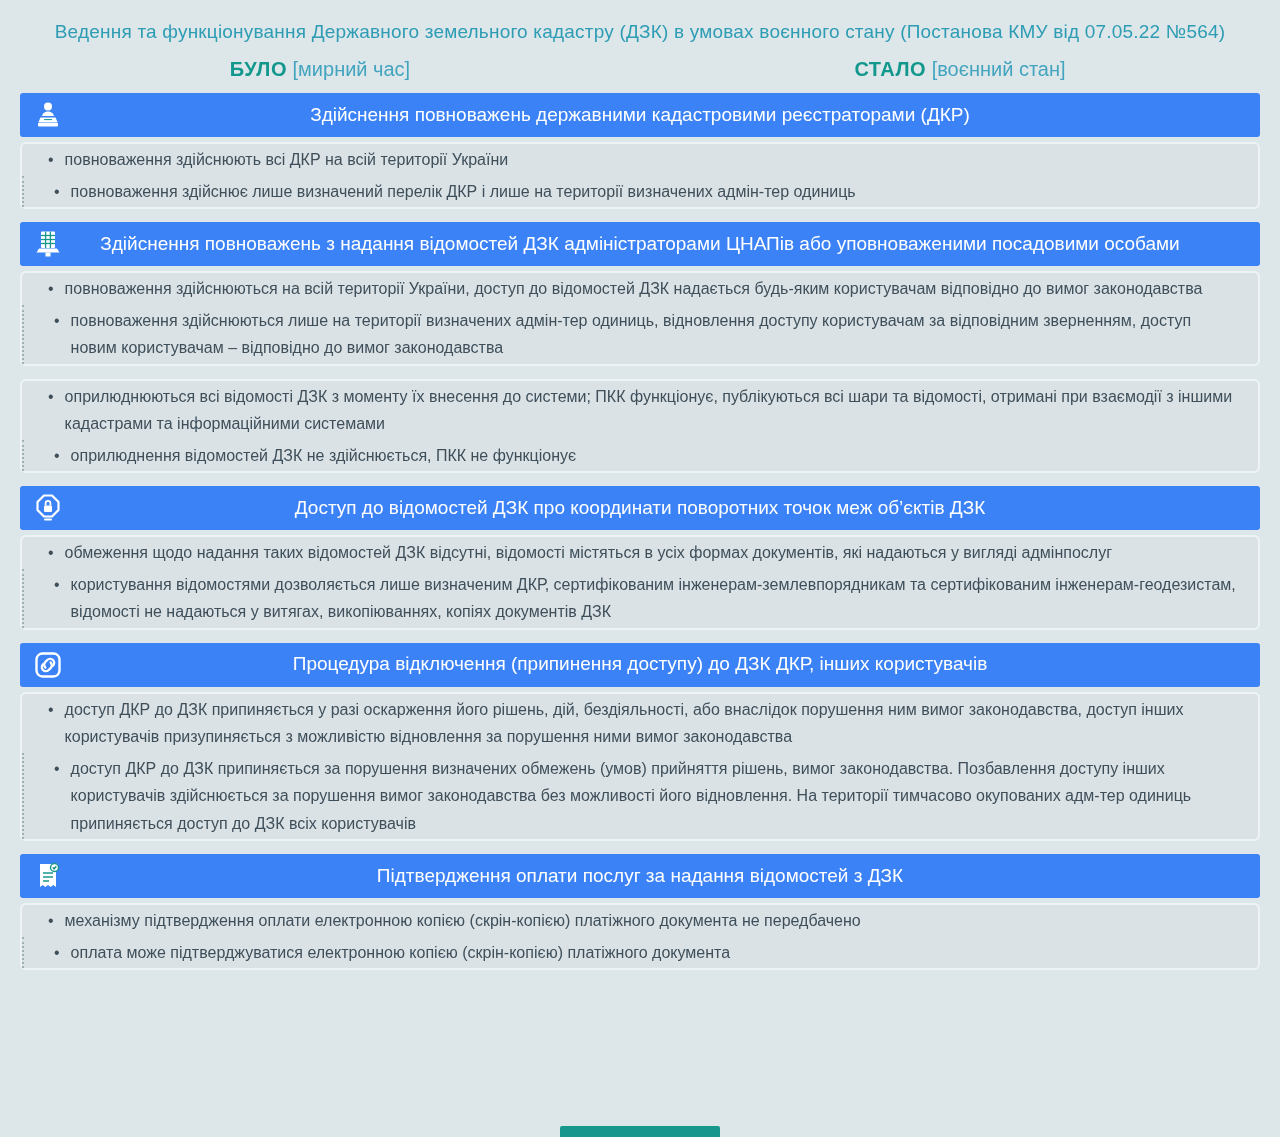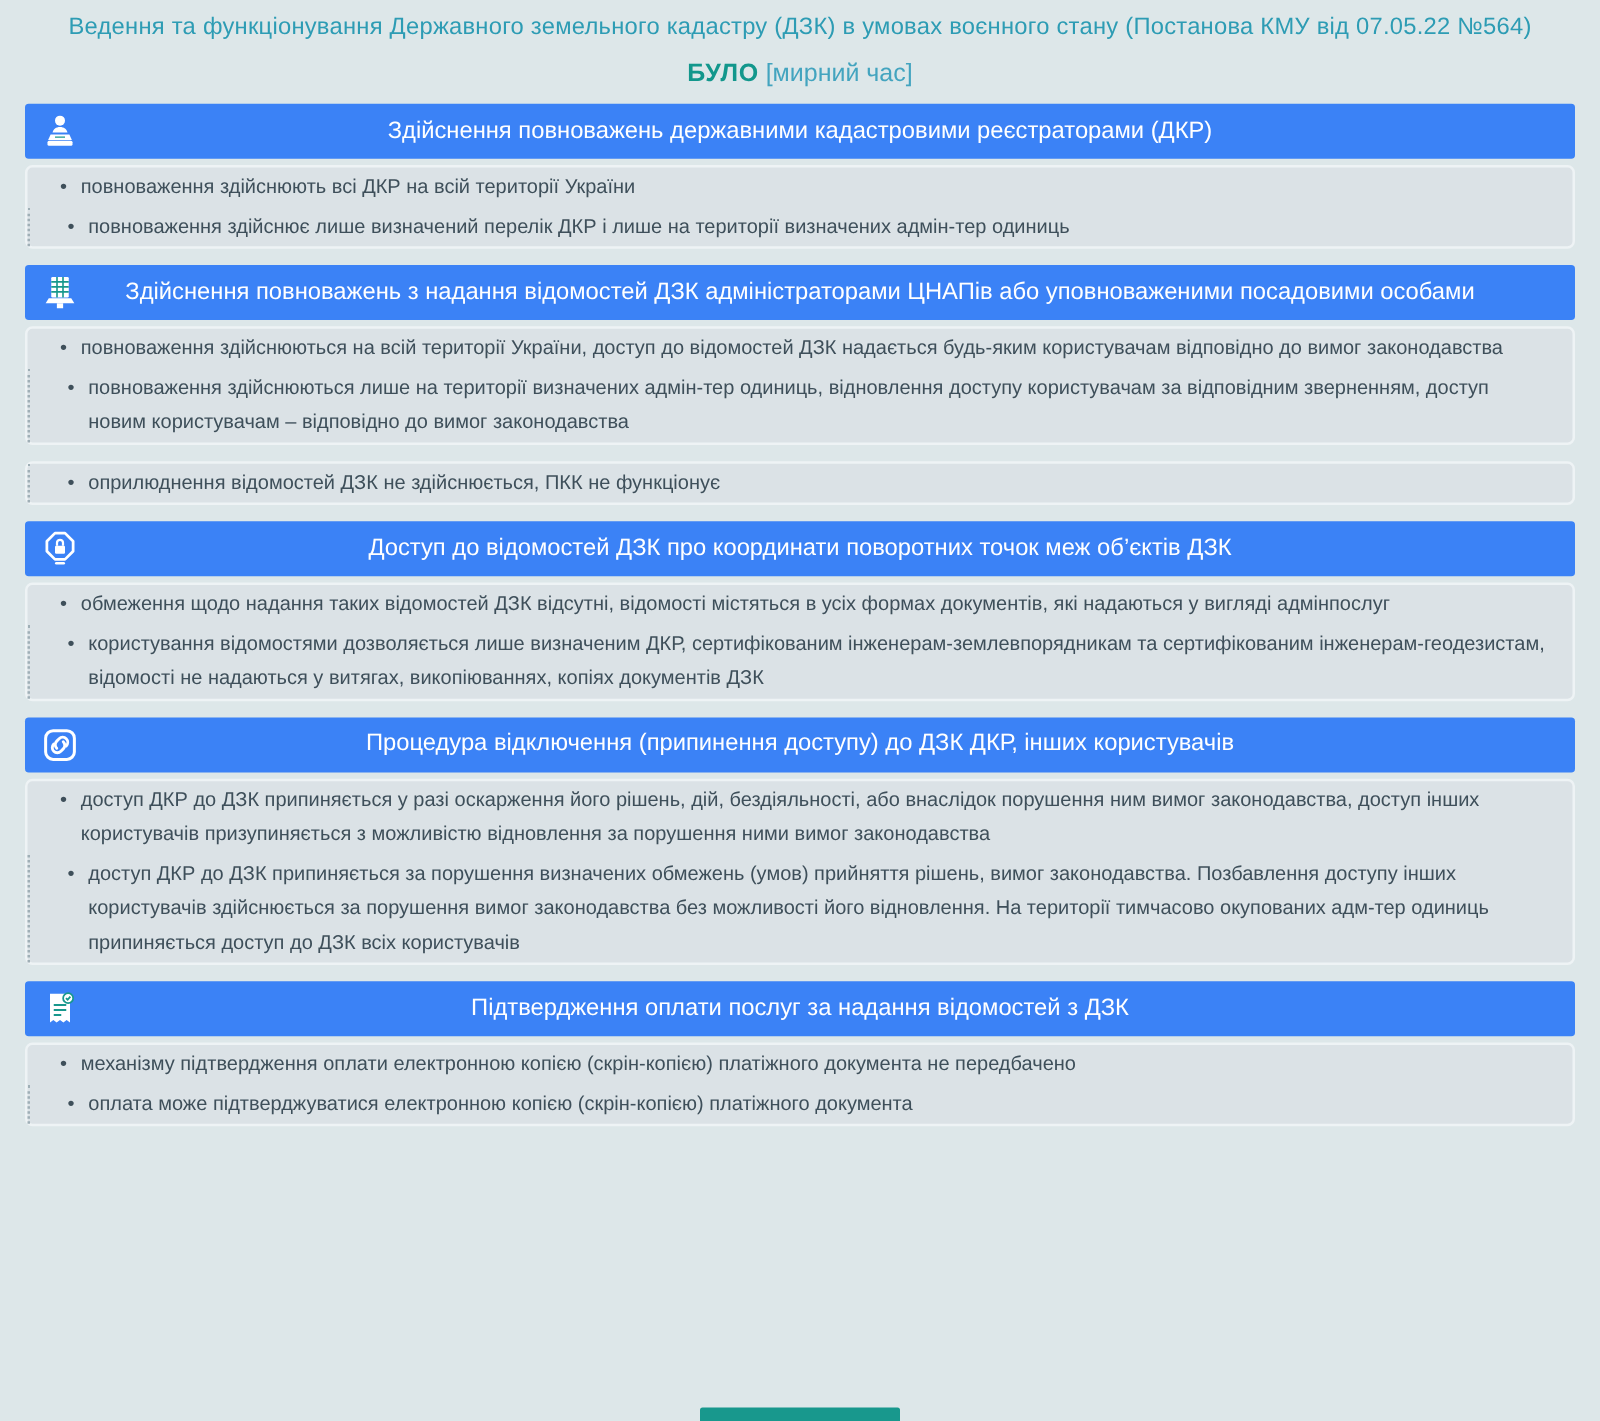--- a/index.html
+++ b/index.html
@@ -5,21 +5,21 @@
   * { box-sizing: border-box; }
   html,body { margin:0; padding:0; }
   body {
     width:1280px; height:1137px;
     background:#dde7e9;
     font-family:"Liberation Sans", sans-serif;
     position:relative;
     overflow:hidden;
   }
   .page-title {
-    margin:0; padding:11px 30px 0 30px;
+    margin:0; padding:21px 30px 0 30px;
     text-align:center;
     font-size:19px; font-weight:400;
     color:#2d9cb4;
     letter-spacing:.2px;
   }
   .col-labels { display:flex; margin-top:15px; }
   .col-label { flex:1; text-align:center; font-size:20px; }
   .label-strong { color:#12978c; font-weight:700; letter-spacing:.5px; }
   .label-sub { color:#43a4bf; font-weight:400;margin-top:28px; }
 
@@ -74,20 +74,24 @@
 </head>
 <body>
 
 <h1 class="page-title">Ведення та функціонування Державного земельного кадастру (ДЗК) в умовах воєнного стану (Постанова КМУ від 07.05.22 №564)</h1>
 
 <div class="col-labels">
   <div class="col-label">
     <span class="label-strong">БУЛО</span>
     <span class="label-sub">[мирний час]</span>
   </div>
+  <div class="col-label">
+    <span class="label-strong">СТАЛО</span>
+    <span class="label-sub">[воєнний стан]</span>
+  </div>
 </div>
 
 <div class="sections">
 
   <section class="block">
     <div class="block-header">
       <span class="hdr-icon">
         <svg viewBox="0 0 32 32" aria-hidden="true">
           <circle cx="16" cy="7.5" r="4" fill="#fff"></circle>
           <path d="M16 12.5c-3.2 0-5.4 1.7-6 4.5h12c-.6-2.8-2.8-4.5-6-4.5z" fill="#fff"></path>
@@ -141,20 +145,25 @@
       <div class="col right">
         <div class="bullet-item">
             <p>повноваження здійснюються лише на території визначених адмін-тер одиниць, відновлення доступу користувачам за відповідним зверненням, доступ новим користувачам – відповідно до вимог законодавства</p>
           </div>
       </div>
     </div>
   </section>
 
   <section class="block">
     <div class="block-body">
+      <div class="col left">
+        <div class="bullet-item">
+            <p>оприлюднюються всі відомості ДЗК з моменту їх внесення до системи; ПКК функціонує, публікуються всі шари та відомості, отримані при взаємодії з іншими кадастрами та інформаційними системами</p>
+          </div>
+      </div>
       <div class="col right">
         <div class="bullet-item">
             <p>оприлюднення відомостей ДЗК не здійснюється, ПКК не функціонує</p>
           </div>
       </div>
     </div>
   </section>
 
   <section class="block">
     <div class="block-header">

